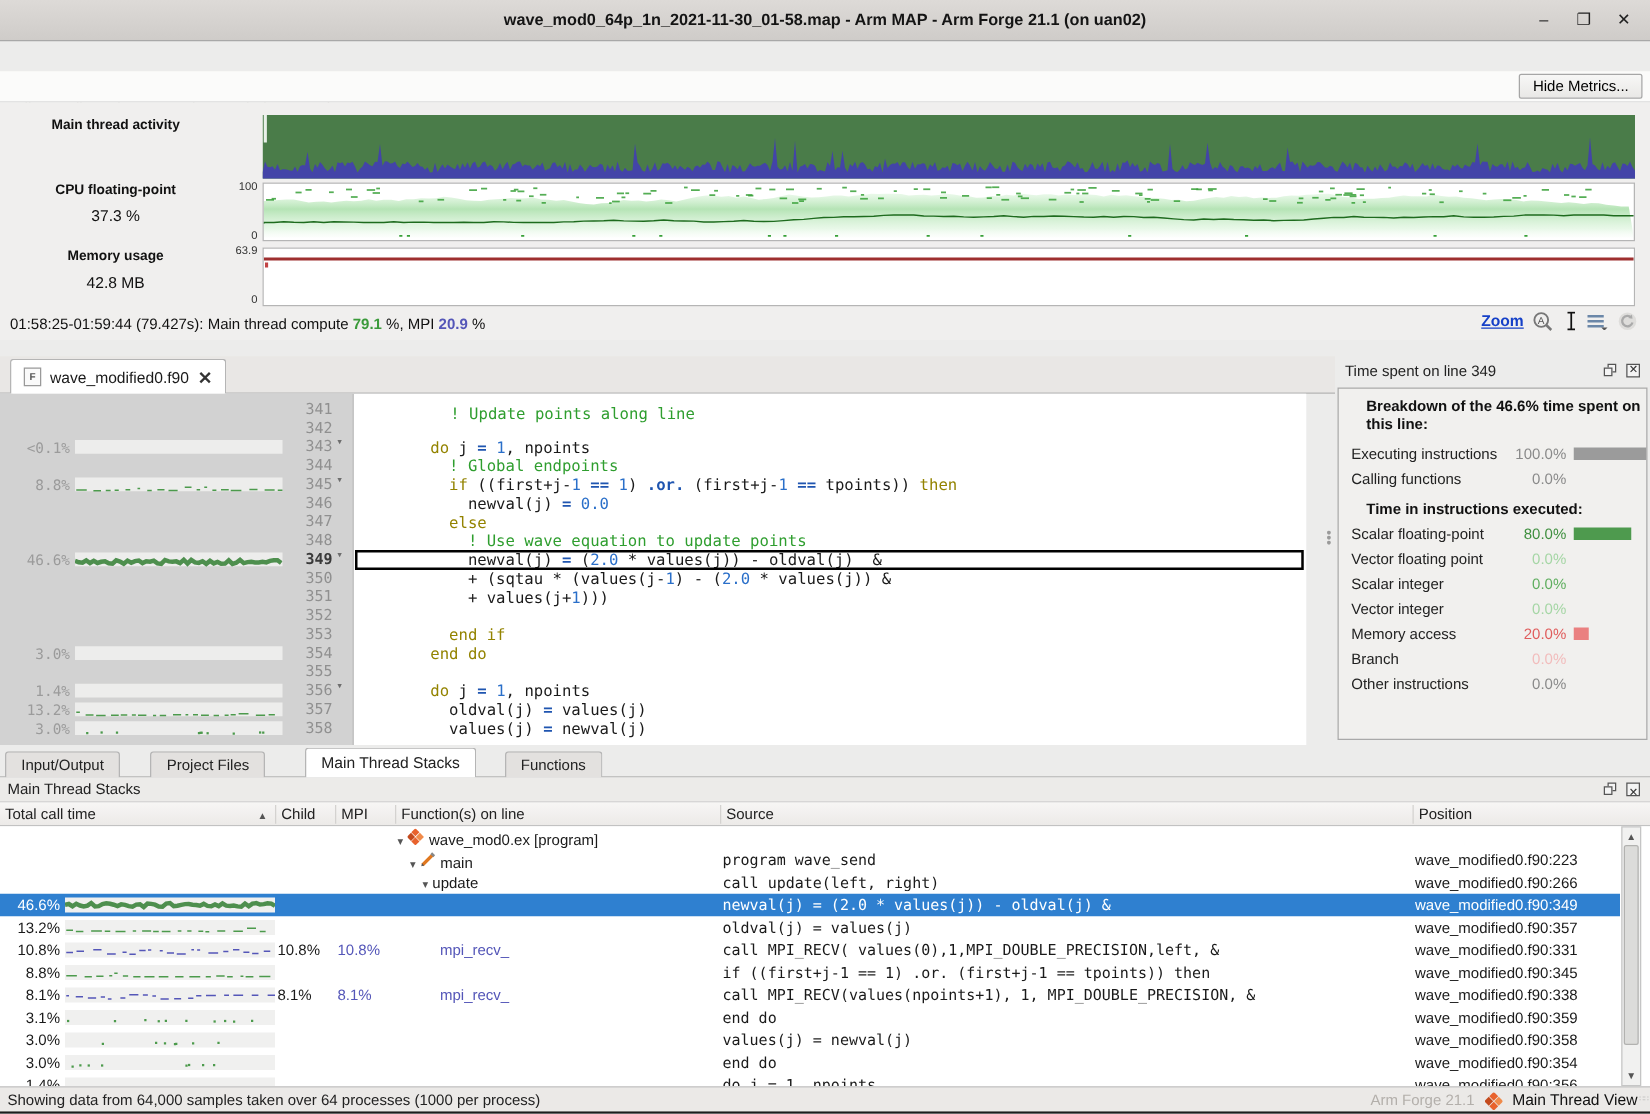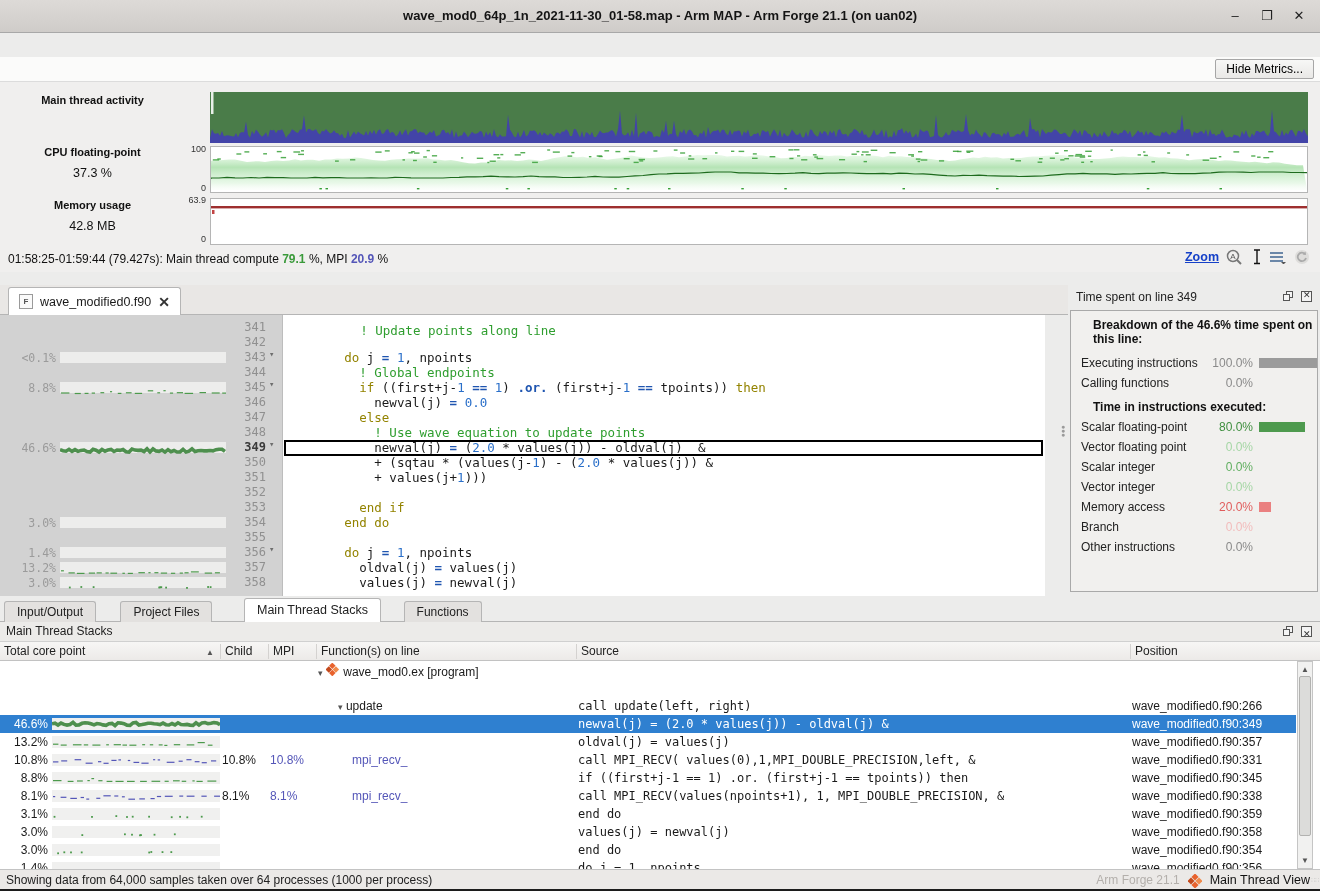--- a/index.html
+++ b/index.html
@@ -578,36 +578,45 @@
     <div class="float-icon" style="position:absolute;right:26px;top:4px;">
         <i style="left:3px;top:0;"></i>
         <i style="left:0;top:3px;"></i>
       </div>
     <div class="mini-icon" style="position:absolute;right:8px;top:4px;">
         <span class="x1">✕</span>
       </div>
   </div>
 
   <div class="abs thead">
-    <div class="th" style="left:0;border-left:none;width:220px;"><span>Total core point</span><span style="position:absolute;right:6px;top:1px;font-size:8px;color:#555;">▲</span></div>
+    <div class="th" style="left:0;border-left:none;width:220px;"><span>Total call time</span><span style="position:absolute;right:6px;top:1px;font-size:8px;color:#555;">▲</span></div>
     <div class="th" style="left:220px;width:48px;">Child</div>
     <div class="th" style="left:268px;width:48px;">MPI</div>
     <div class="th" style="left:316px;width:260px;">Function(s) on line</div>
     <div class="th" style="left:576px;width:554px;">Source</div>
     <div class="th" style="left:1130px;width:166px;">Position</div>
   </div>
 
   <div class="abs trows" id="trows">
       <div class="trow" style="top: 0px;">
         <div class="t-func" style="left: 318px;"><span class="tree-arrow">▾</span> <svg width="14" height="13">
             <rect x="4" y="0.5" width="4.6" height="4.6" fill="#e8622d" transform="rotate(45 6.3 2.8)"></rect>
             <rect x="0.5" y="4.2" width="4.6" height="4.6" fill="#c44a1d" transform="rotate(45 2.8 6.5)"></rect>
             <rect x="7.6" y="4.2" width="4.6" height="4.6" fill="#f08a4a" transform="rotate(45 9.9 6.5)"></rect>
             <rect x="4" y="7.8" width="4.6" height="4.6" fill="#e8622d" transform="rotate(45 6.3 10.1)"></rect>
           </svg> <span>wave_mod0.ex [program]</span></div>
+      </div>
+      <div class="trow" style="top: 18px;">
+        <div class="t-func" style="left: 328px;"><span class="tree-arrow">▾</span> <svg width="13" height="13">
+            <line x1="2" y1="11" x2="10" y2="3" stroke="#e07820" stroke-width="2.6"></line>
+            <path d="M1 12 l2.4 -0.6 -1.8 -1.8 Z" fill="#555"></path>
+            <line x1="9" y1="1.6" x2="11.4" y2="4" stroke="#888" stroke-width="2"></line>
+          </svg> <span>main</span></div>
+        <div class="t-src">program wave_send</div>
+        <div class="t-pos">wave_modified0.f90:223</div>
       </div>
       <div class="trow" style="top: 36px;">
         <div class="t-func" style="left: 338px;"><span class="tree-arrow">▾</span> <span>update</span></div>
         <div class="t-src">call update(left, right)</div>
         <div class="t-pos">wave_modified0.f90:266</div>
       </div>
       <div class="trow sel" style="top: 54px;">
         <div class="t-pct">46.6%</div>
         <div class="t-spark"><svg width="168" height="12">
             <path d="M0 5.8 L3 5.2 L6 7.0 L9 5.0 L12 6.4 L15 7.1 L18 6.5 L21 4.4 L24 7.1 L27 6.9 L30 5.3 L33 4.7 L36 5.0 L39 5.8 L42 6.9 L45 5.5 L48 5.9 L51 6.9 L54 7.3 L57 5.7 L60 5.4 L63 7.6 L66 4.8 L69 5.1 L72 5.7 L75 7.2 L78 7.4 L81 4.9 L84 4.5 L87 7.0 L90 6.6 L93 5.9 L96 5.3 L99 5.2 L102 5.8 L105 6.0 L108 6.6 L111 5.1 L114 6.7 L117 7.0 L120 5.5 L123 6.9 L126 4.8 L129 6.5 L132 6.7 L135 6.4 L138 7.1 L141 7.3 L144 4.8 L147 7.0 L150 4.9 L153 4.5 L156 5.6 L159 5.3 L162 4.6 L165 4.9 L168 6.7" stroke="#4e8f4e" stroke-width="3.6" fill="none"></path>

